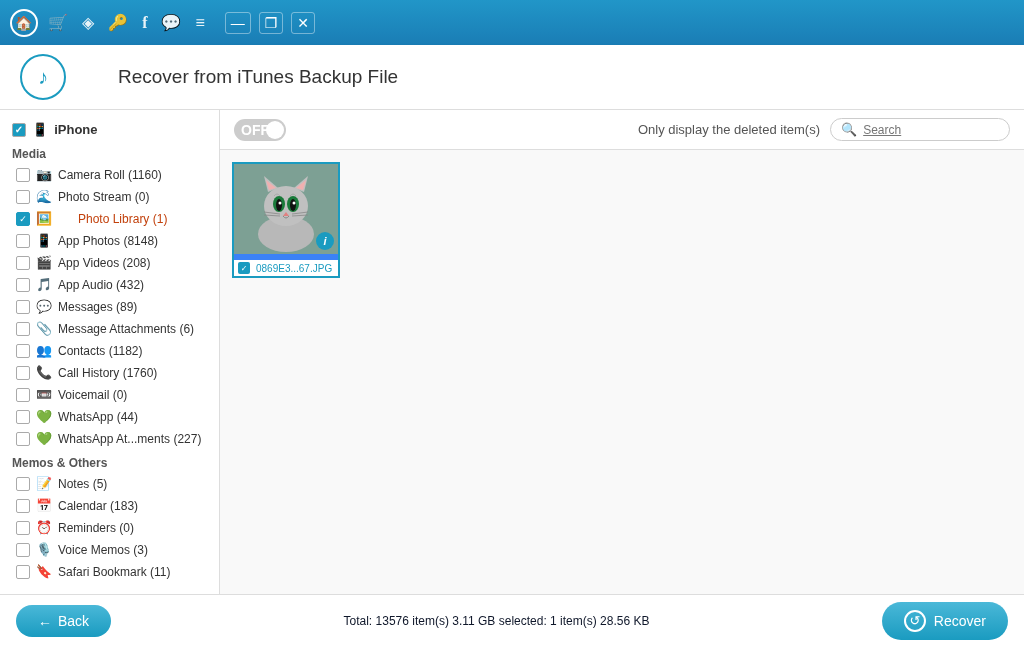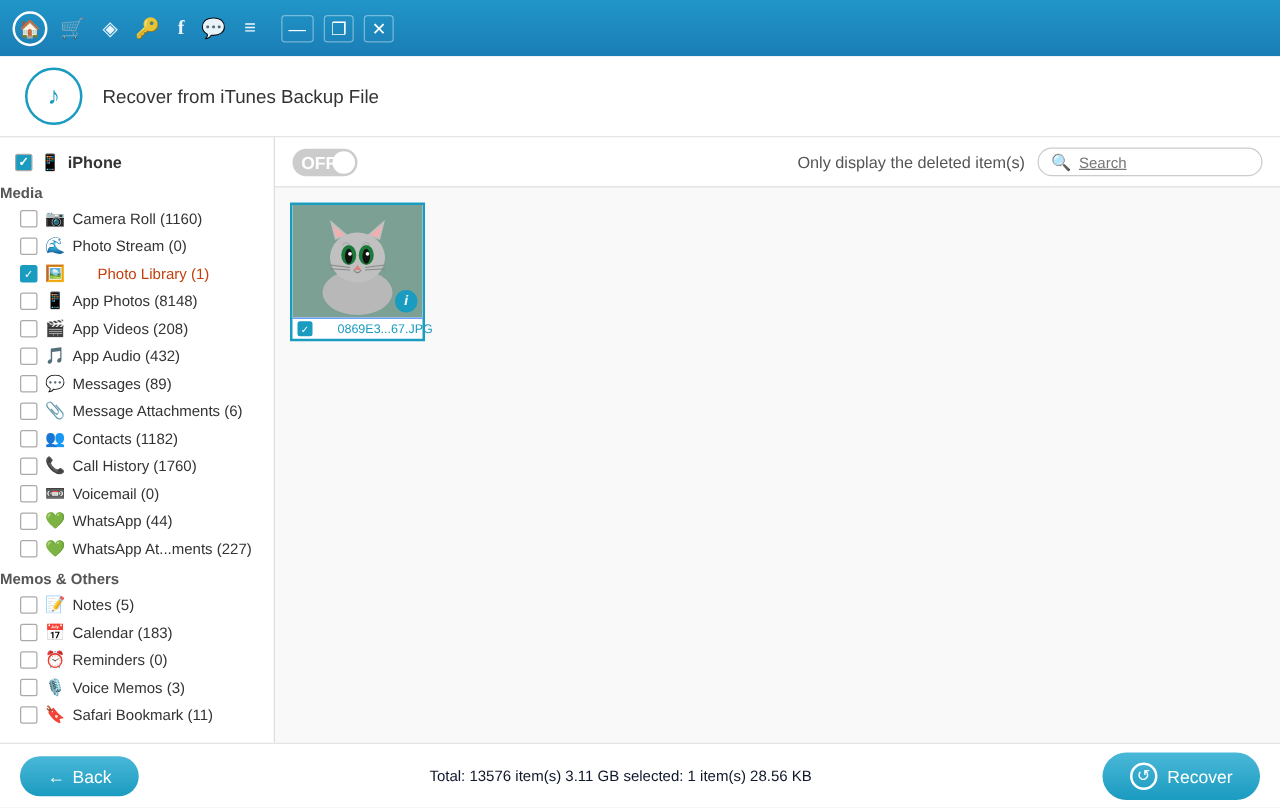--- a/index.html
+++ b/index.html
@@ -44,38 +44,38 @@
       box-shadow: 0 1px 3px rgba(0,0,0,0.1);
     }
     .header-icon {
       width: 46px; height: 46px;
       border: 2.5px solid #1a9bc0;
       border-radius: 50%;
       display: flex; align-items: center; justify-content: center;
       color: #1a9bc0;
       font-size: 20px;
     }
-    .header-title { font-size: 15px; font-weight: 400; color: #333; }
+    .header-title { font-size: 19px; font-weight: 400; color: #333; margin-left: 36px; }
 
     
     .main-layout {
       display: flex;
       height: calc(646px - 45px - 65px - 52px);
     }
 
     
     .sidebar {
       width: 220px;
       background: white;
       border-right: 1px solid #ddd;
       overflow-y: auto;
       padding: 8px 0;
     }
     .sidebar-section-header {
-      padding: 6px 12px 3px 0;
+      padding: 6px 12px 3px 12px;
       font-size: 12px;
       font-weight: 600;
       color: #555;
     }
     .sidebar-device {
       display: flex;
       align-items: center;
       padding: 4px 12px;
       gap: 6px;
       font-weight: 600;
@@ -208,22 +208,22 @@
       border-radius: 50%;
       display: flex; align-items: center; justify-content: center;
       color: white; font-size: 11px; font-style: italic; font-weight: bold;
     }
     .photo-label {
       padding: 2px 4px;
       font-size: 10px;
       color: #1a9bc0;
       display: flex;
       align-items: center;
-      gap: 20px;
-      border-top: 1px solid #3b82f6;
+      gap: 6px;
+      border-top: 6px solid #3b82f6;
     }
     .photo-label .photo-cb {
       width: 12px; height: 12px;
       background: #1a9bc0;
       border-radius: 2px;
       display: flex; align-items: center; justify-content: center;
       flex-shrink: 0;
     }
     .photo-label .photo-cb::after { content: '✓'; color: white; font-size: 8px; }
 

